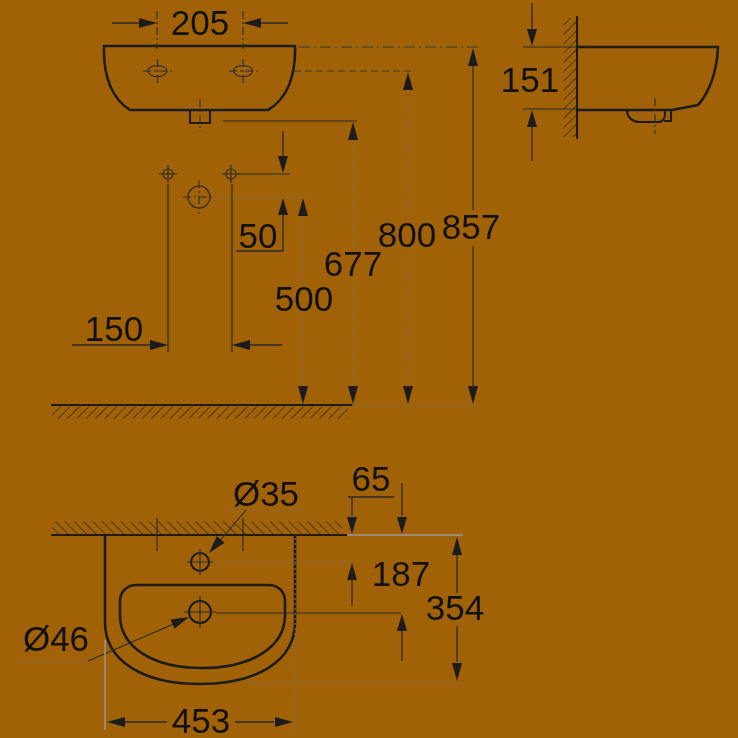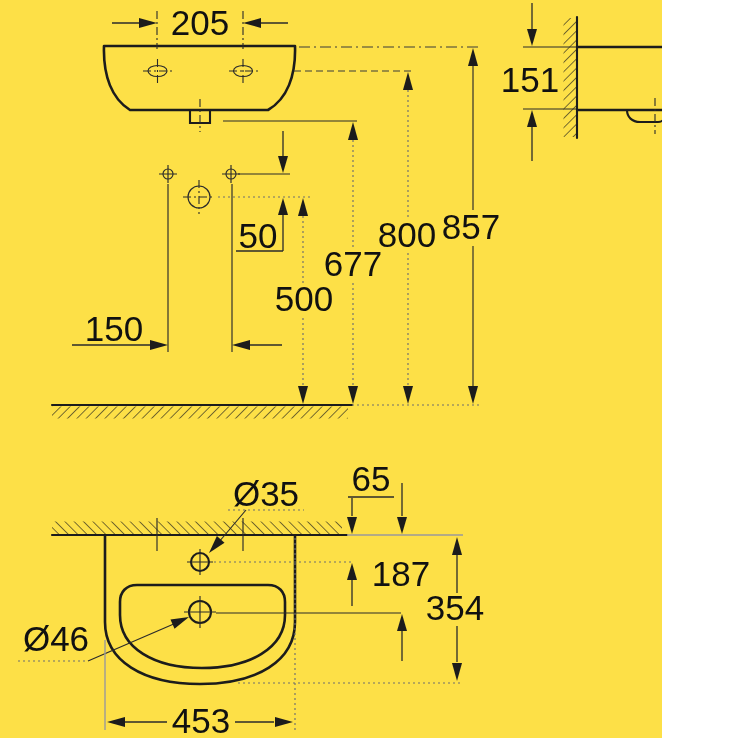--- a/index.html
+++ b/index.html
@@ -1,16 +1,16 @@
 <!DOCTYPE html>
 <html><head>
 <meta charset="utf-8">
 <style>
   html,body{margin:0;padding:0;background:#ffffff;}
-  .stage{position:relative;width:662px;height:738px;background:#fde047;overflow:hidden;}
+  .stage{position:relative;width:738px;height:738px;background:#a16207;overflow:hidden;}
   svg{display:block;}
   .ol  {fill:none;stroke:#1c1c1c;stroke-width:2.6;stroke-linecap:round;stroke-linejoin:round;}
   .ol2 {fill:none;stroke:#1c1c1c;stroke-width:2.1;stroke-linecap:round;}
   .dim {fill:none;stroke:#2b2b2b;stroke-width:1.3;}
   .thin{fill:none;stroke:#2b2b2b;stroke-width:1.15;}
   .dot {fill:none;stroke:#6f6f6f;stroke-width:1.15;stroke-dasharray:2 3;}
   .dash{fill:none;stroke:#3a3a3a;stroke-width:1.15;stroke-dasharray:7 4;}
   .cdd {fill:none;stroke:#3a3a3a;stroke-width:1.1;stroke-dasharray:11 4 2 4;}
   .cl  {fill:none;stroke:#2b2b2b;stroke-width:1.1;stroke-dasharray:8 3 2 3;}
   .gray{fill:none;stroke:#9a9a9a;stroke-width:1.4;}

